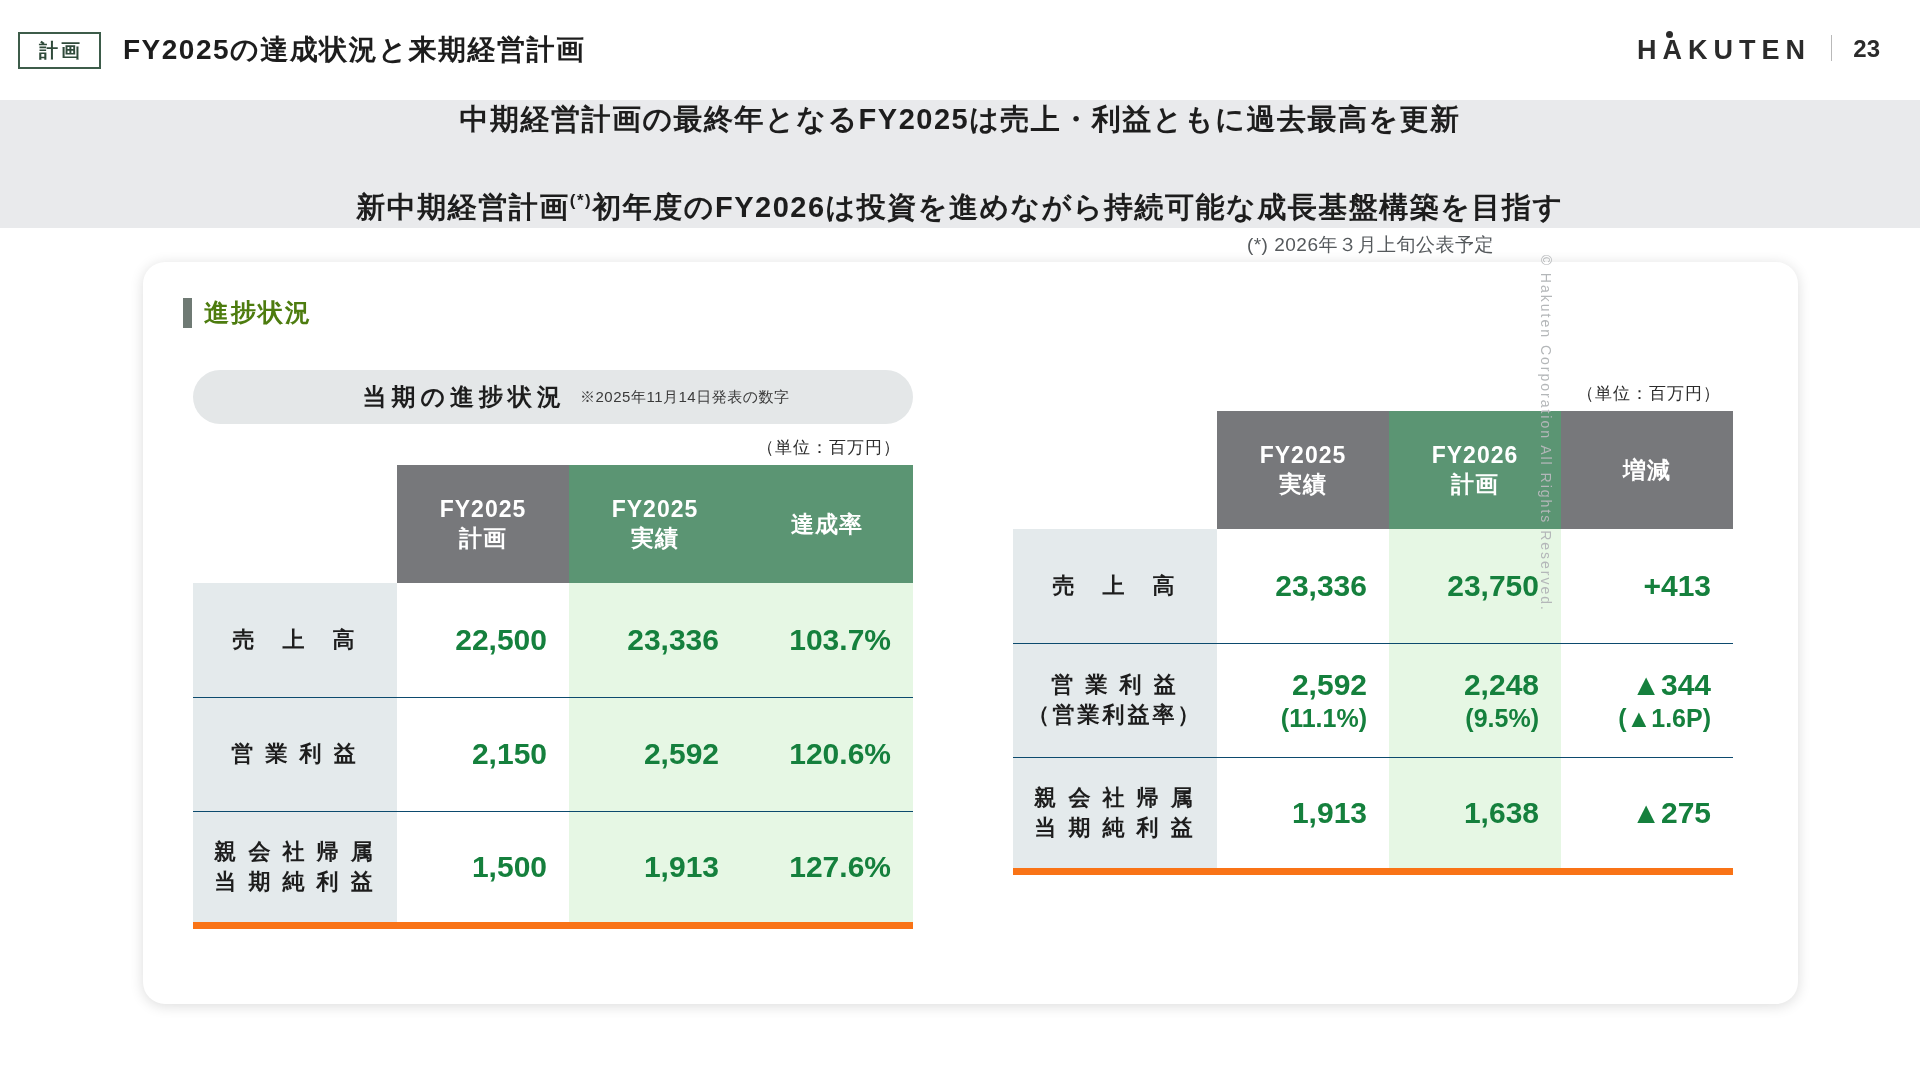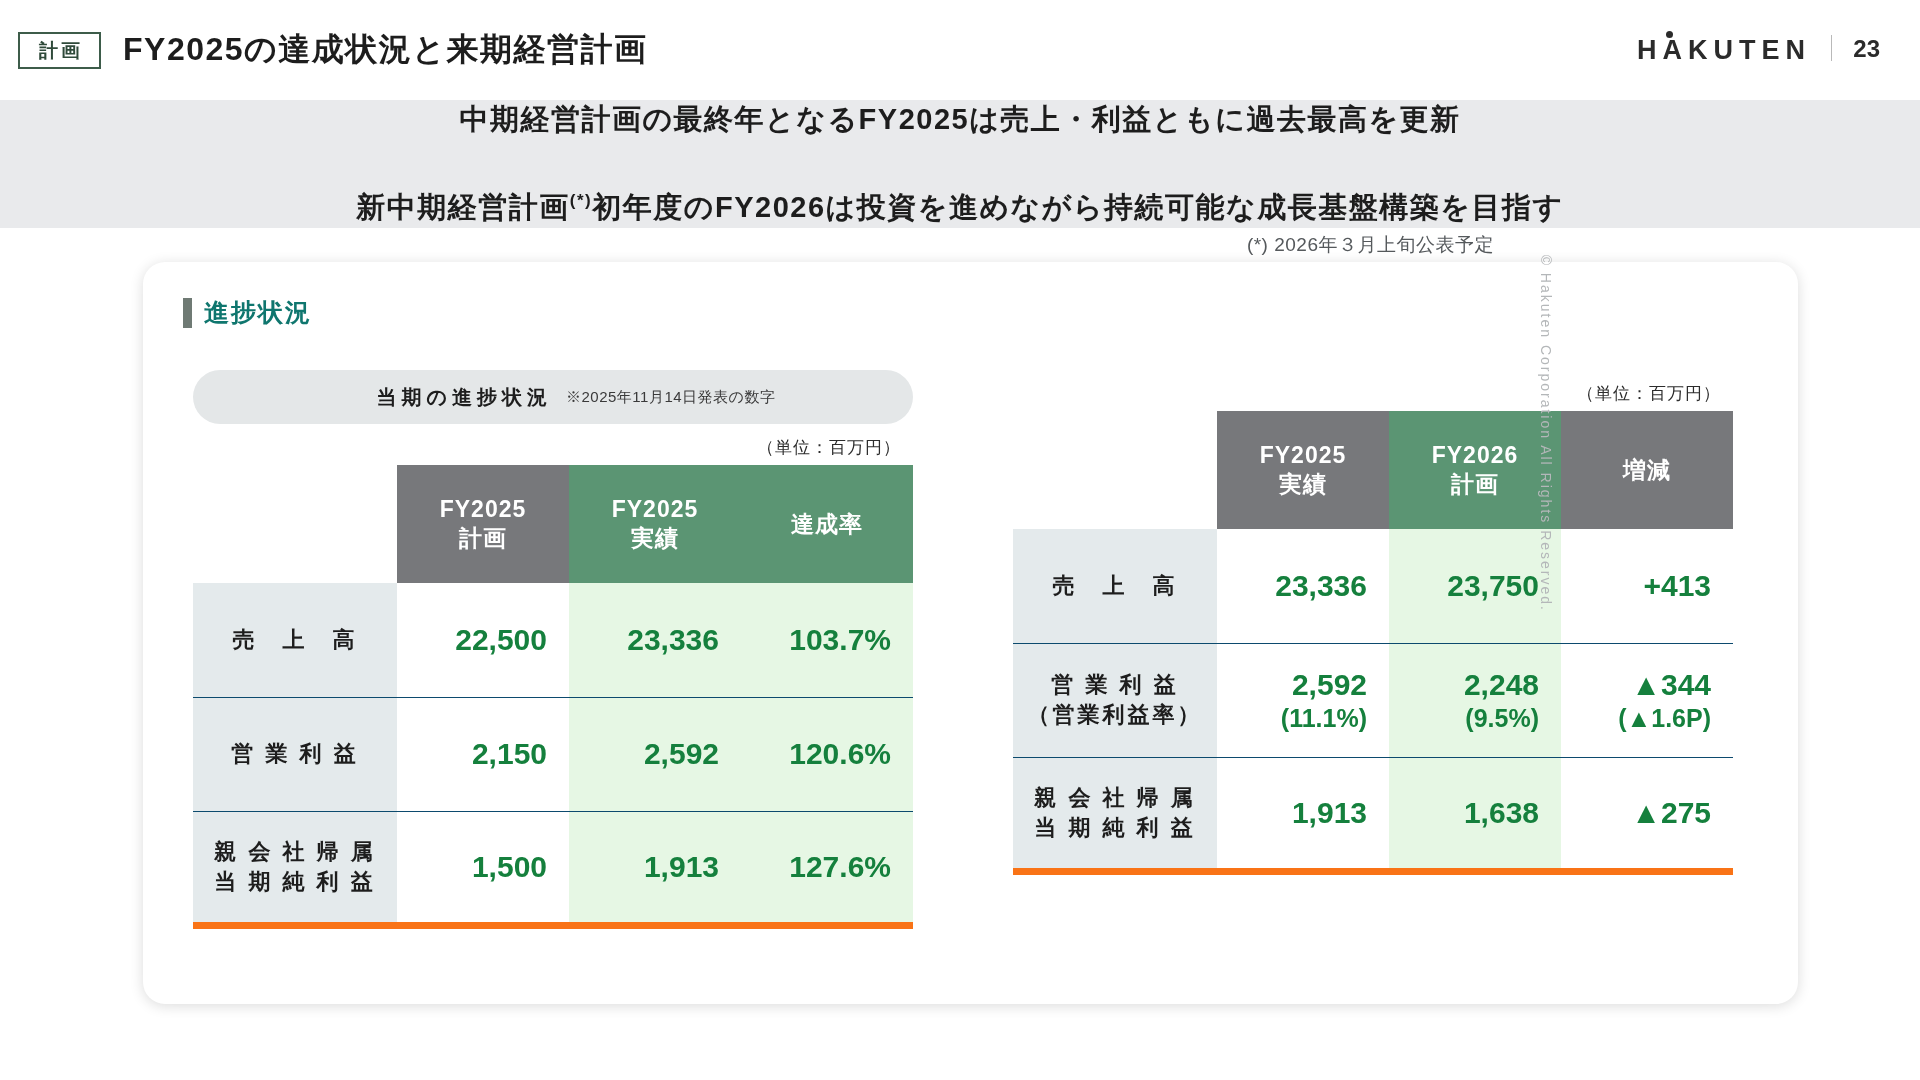--- a/index.html
+++ b/index.html
@@ -33,21 +33,21 @@
     color: #2f4a3a;
     font-size: 19px;
     font-weight: 700;
     letter-spacing: 3px;
     padding: 7px 16px 7px 19px;
     line-height: 1;
     white-space: nowrap;
   }
   .header-title {
     margin-left: 22px;
-    font-size: 32px;
+    font-size: 28px;
     font-weight: 700;
     letter-spacing: 1.5px;
     color: #1d1d1d;
     white-space: nowrap;
   }
   .header-right {
     margin-left: auto;
     display: flex;
     align-items: flex-start;
     gap: 20px;
@@ -134,21 +134,21 @@
   }
   .title-bar {
     width: 9px;
     height: 30px;
     background: #6f7a74;
   }
   .card-title {
     font-size: 25px;
     font-weight: 700;
     letter-spacing: 2px;
-    color: #0f766e;
+    color: #4d7c0f;
   }
 
   
   .panel {
     position: absolute;
     top: 108px;
     width: 720px;
   }
   .panel-left { left: 50px; }
   .panel-right { left: 870px; }
@@ -156,21 +156,21 @@
   .panel-header {
     height: 54px;
     background: #e4e7e8;
     border-radius: 27px;
     display: flex;
     align-items: center;
     justify-content: center;
     gap: 14px;
   }
   .panel-header-title {
-    font-size: 20px;
+    font-size: 24px;
     font-weight: 700;
     letter-spacing: 5px;
     color: #1d1d1d;
     margin-left: 46px;
   }
   .panel-header-note {
     font-size: 15px;
     color: #3a3a3a;
     letter-spacing: .5px;
   }

